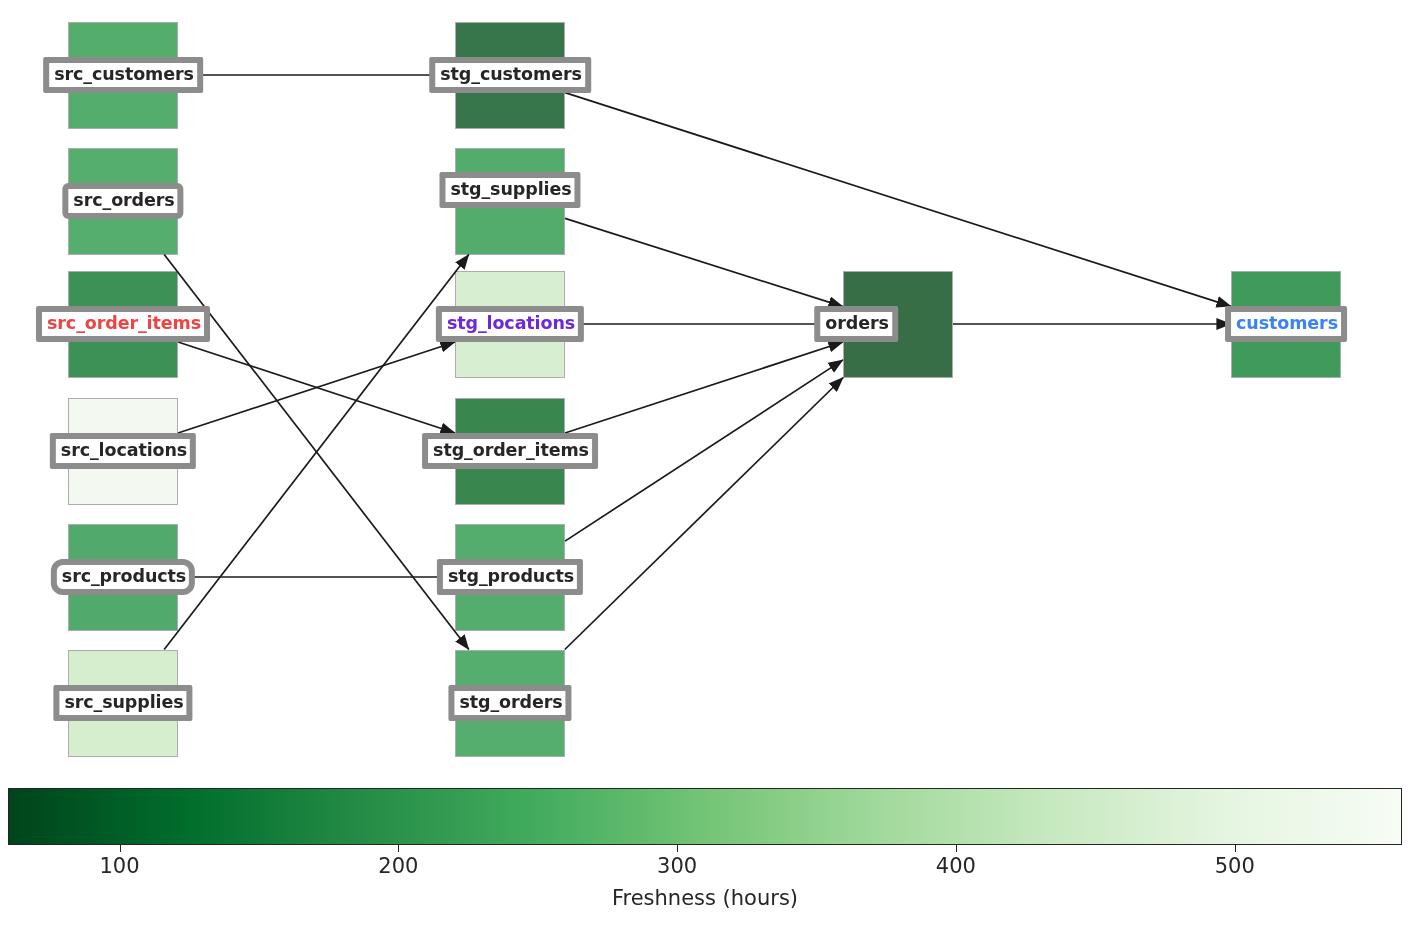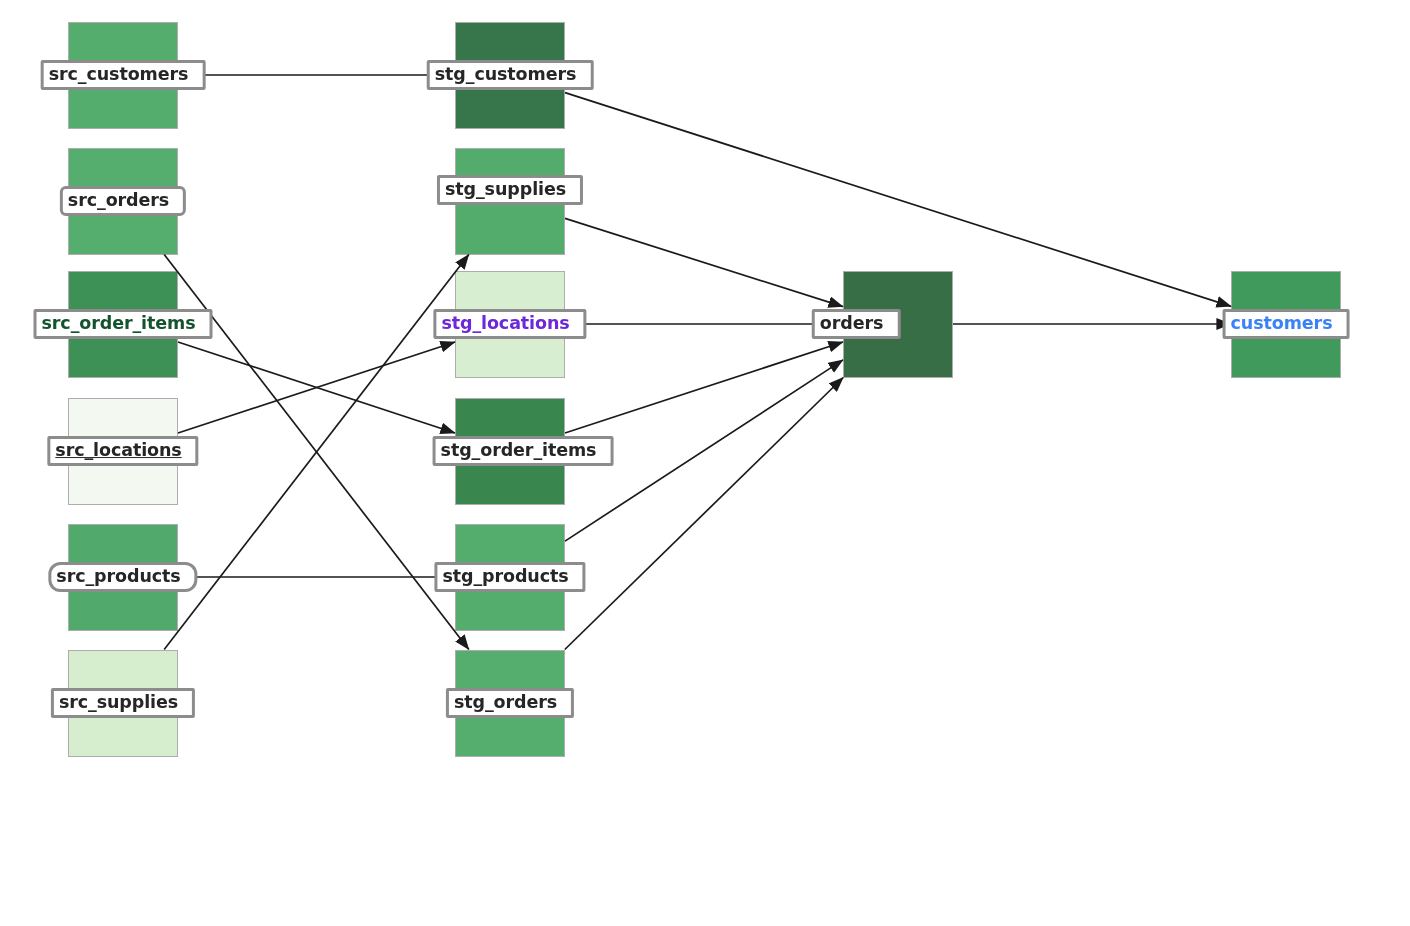--- a/index.html
+++ b/index.html
@@ -24,23 +24,23 @@
   .node {
     position: absolute;
     box-sizing: border-box;
     border: 1px solid #adadad;
     z-index: 3;
   }
   .node-label {
     position: absolute;
     transform: translate(-50%, -50%);
     background: #ffffff;
-    border: 3px solid #c4b5fd;
+    border: 6px solid #c4b5fd;
     border-radius: 2px;
-    padding: 2px 14px 3px 5px;
+    padding: 2px 3px 3px 5px;
     font-size: 17.5px;
     font-weight: bold;
     color: #262626;
     white-space: nowrap;
     line-height: 1.08;
     z-index: 5;
     letter-spacing: -0.1px;
   }
   
   #edges {
@@ -118,39 +118,55 @@
         <line x1="953.0" y1="324.0" x2="1231.0" y2="324.0" marker-end="url(#arrowhead)"></line>
       </g>
   </svg>
 
   <div id="node-layer">
       <div class="node" style="left: 68px; top: 21.5px; width: 110px; height: 107px; background: rgb(84, 172, 109); border-color: rgb(173, 173, 173);"></div>
       <div class="node-label" style="left: 123px; top: 75px; border-color: rgb(140, 140, 140); color: rgb(38, 38, 38);">src_customers</div>
       <div class="node" style="left: 68px; top: 147.5px; width: 110px; height: 107px; background: rgb(85, 173, 110); border-color: rgb(173, 173, 173);"></div>
       <div class="node-label" style="left: 123px; top: 201px; border-color: rgb(140, 140, 140); color: rgb(38, 38, 38); border-radius: 6px;">src_orders</div>
       <div class="node" style="left: 68px; top: 270.5px; width: 110px; height: 107px; background: rgb(61, 145, 86); border-color: rgb(173, 173, 173);"></div>
-      <div class="node-label" style="left: 123px; top: 324px; border-color: rgb(140, 140, 140); color: #14532d;">src_order_items</div>
+      <div class="node-label" style="left: 123px; top: 324px; border-color: rgb(140, 140, 140); color: #ef4444;">src_order_items</div>
       <div class="node" style="left: 68px; top: 397.5px; width: 110px; height: 107px; background: rgb(243, 249, 241); border-color: rgb(173, 173, 173);"></div>
-      <div class="node-label" style="left: 123px; top: 451px; border-color: rgb(140, 140, 140); color: rgb(38, 38, 38); text-decoration: underline;">src_locations</div>
+      <div class="node-label" style="left: 123px; top: 451px; border-color: rgb(140, 140, 140); color: rgb(38, 38, 38);">src_locations</div>
       <div class="node" style="left: 68px; top: 523.5px; width: 110px; height: 107px; background: rgb(81, 170, 107); border-color: rgb(173, 173, 173);"></div>
       <div class="node-label" style="left: 123px; top: 577px; border-color: rgb(140, 140, 140); color: rgb(38, 38, 38); border-radius: 12px;">src_products</div>
       <div class="node" style="left: 68px; top: 649.5px; width: 110px; height: 107px; background: rgb(214, 237, 206); border-color: rgb(173, 173, 173);"></div>
       <div class="node-label" style="left: 123px; top: 703px; border-color: rgb(140, 140, 140); color: rgb(38, 38, 38);">src_supplies</div>
       <div class="node" style="left: 455px; top: 21.5px; width: 110px; height: 107px; background: rgb(55, 118, 75); border-color: rgb(173, 173, 173);"></div>
       <div class="node-label" style="left: 510px; top: 75px; border-color: rgb(140, 140, 140); color: rgb(38, 38, 38);">stg_customers</div>
       <div class="node" style="left: 455px; top: 147.5px; width: 110px; height: 107px; background: rgb(83, 171, 108); border-color: rgb(173, 173, 173);"></div>
       <div class="node-label" style="left: 510px; top: 190px; border-color: rgb(140, 140, 140); color: rgb(38, 38, 38);">stg_supplies</div>
       <div class="node" style="left: 455px; top: 270.5px; width: 110px; height: 107px; background: rgb(216, 238, 208); border-color: rgb(173, 173, 173);"></div>
       <div class="node-label" style="left: 510px; top: 324px; border-color: rgb(140, 140, 140); color: #6d28d9;">stg_locations</div>
       <div class="node" style="left: 455px; top: 397.5px; width: 110px; height: 107px; background: rgb(57, 135, 78); border-color: rgb(173, 173, 173);"></div>
-      <div class="node-label" style="left: 510px; top: 451px; border-color: rgb(140, 140, 140); color: rgb(38, 38, 38); margin-left: 13px;">stg_order_items</div>
+      <div class="node-label" style="left: 510px; top: 451px; border-color: rgb(140, 140, 140); color: rgb(38, 38, 38);">stg_order_items</div>
       <div class="node" style="left: 455px; top: 523.5px; width: 110px; height: 107px; background: rgb(84, 172, 109); border-color: rgb(173, 173, 173);"></div>
       <div class="node-label" style="left: 510px; top: 577px; border-color: rgb(140, 140, 140); color: rgb(38, 38, 38);">stg_products</div>
       <div class="node" style="left: 455px; top: 649.5px; width: 110px; height: 107px; background: rgb(85, 173, 110); border-color: rgb(173, 173, 173);"></div>
       <div class="node-label" style="left: 510px; top: 703px; border-color: rgb(140, 140, 140); color: rgb(38, 38, 38);">stg_orders</div>
       <div class="node" style="left: 843px; top: 270.5px; width: 110px; height: 107px; background: rgb(55, 110, 70); border-color: rgb(173, 173, 173);"></div>
       <div class="node-label" style="left: 856px; top: 324px; border-color: rgb(140, 140, 140); color: rgb(38, 38, 38);">orders</div>
       <div class="node" style="left: 1231px; top: 270.5px; width: 110px; height: 107px; background: rgb(63, 154, 92); border-color: rgb(173, 173, 173);"></div>
       <div class="node-label" style="left: 1286px; top: 324px; border-color: rgb(140, 140, 140); color: #3b82f6;">customers</div>
     </div>
 
+  <div id="colorbar-wrap">
+    <div id="colorbar" style="background: linear-gradient(to right, rgb(0, 68, 27), rgb(0, 109, 44), rgb(35, 139, 69), rgb(65, 171, 93), rgb(116, 196, 118), rgb(161, 217, 155), rgb(199, 233, 192), rgb(229, 245, 224), rgb(247, 252, 245));"></div>
+    <div id="cb-ticks">
+        <div class="cb-tick" style="left: 111.52px;"></div>
+        <div class="cb-ticklabel" style="left: 111.52px;">100</div>
+        <div class="cb-tick" style="left: 390.32px;"></div>
+        <div class="cb-ticklabel" style="left: 390.32px;">200</div>
+        <div class="cb-tick" style="left: 669.12px;"></div>
+        <div class="cb-ticklabel" style="left: 669.12px;">300</div>
+        <div class="cb-tick" style="left: 947.92px;"></div>
+        <div class="cb-ticklabel" style="left: 947.92px;">400</div>
+        <div class="cb-tick" style="left: 1226.72px;"></div>
+        <div class="cb-ticklabel" style="left: 1226.72px;">500</div>
+      </div>
+    <div id="cb-axis-label">Freshness (hours)</div>
+  </div>
 
 </div>
 
 </body></html>

